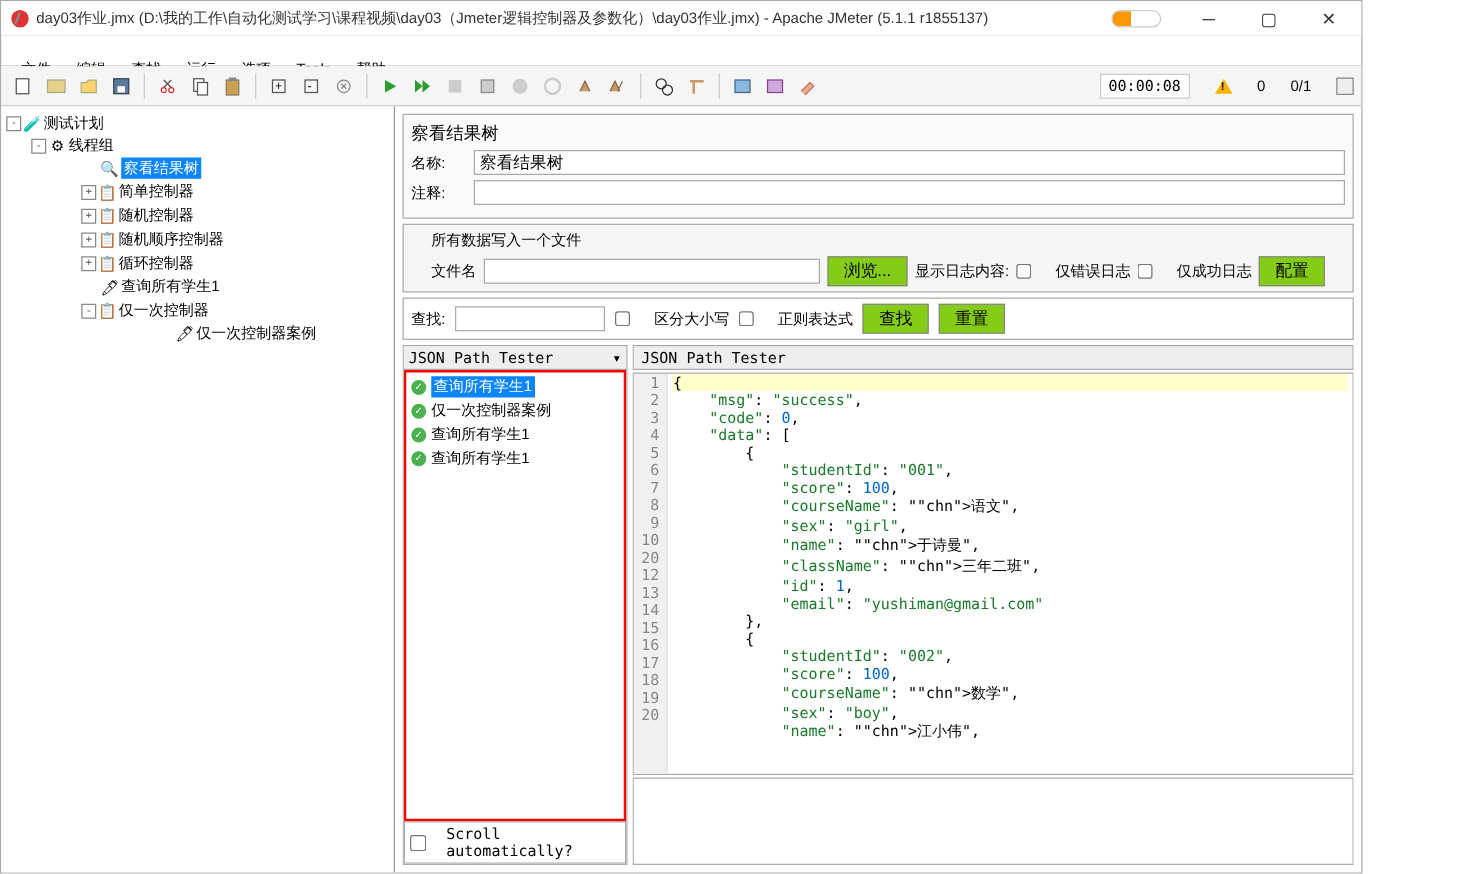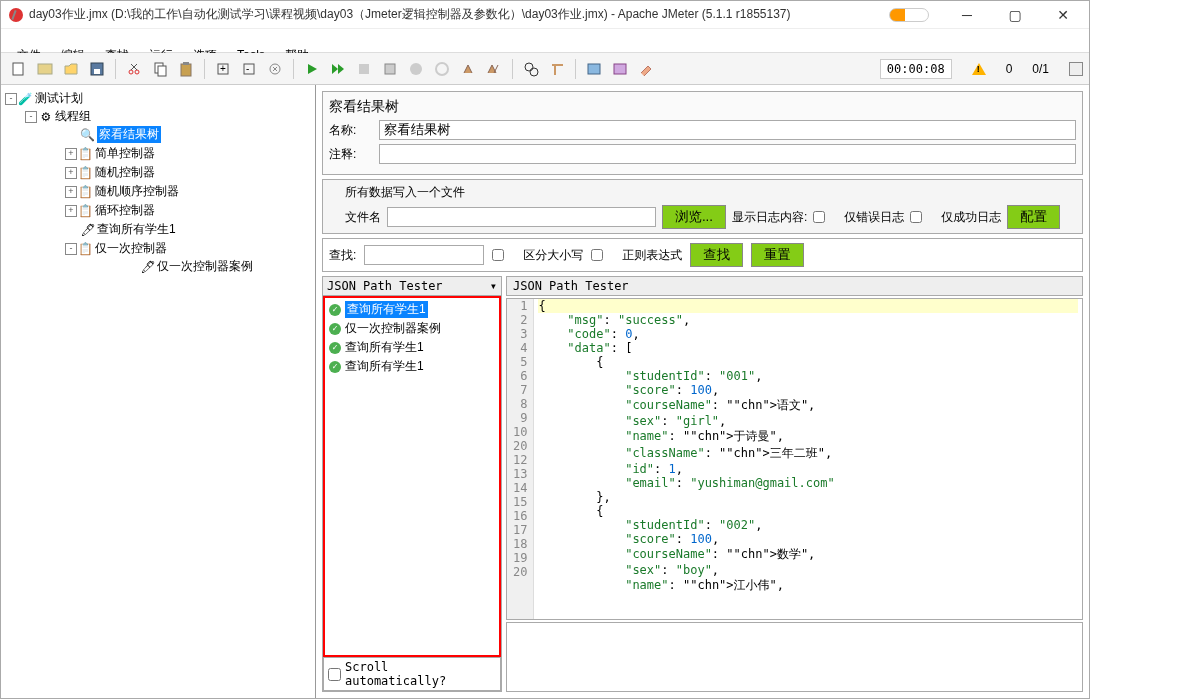--- a/index.html
+++ b/index.html
@@ -58,21 +58,21 @@
     .code-lines { padding: 0 4px; flex: 1; }
     .code-line { white-space: pre; }
     .code-line.hl { background: #ffffcc; }
     .str { color: #1a7a2a; }
     .num { color: #0066cc; }
     .path-row { display: flex; align-items: center; border: 1px solid #aaa; }
     .path-label { padding: 2px 6px; font-family: monospace; background: #eee; border-right: 1px solid #aaa; }
     .path-input { flex: 1; border: none; height: 20px; padding: 0 4px; }
     .test-btn { border-left: 1px solid #aaa; padding: 2px 10px; font-family: monospace; cursor: pointer; background: #eee; }
     .result-output { height: 70px; border: 1px solid #aaa; background: #fff; }
-    .scroll-auto { border: 1px solid #aaa; padding: 2px 4px; display: flex; align-items: center; gap: 4px; font-family: monospace; }
+    .scroll-auto { border: 1px solid #aaa; padding: 2px 4px; display: flex; align-items: center; gap: 16px; font-family: monospace; }
     .warning-icon { width: 0; height: 0; border-left: 7px solid transparent; border-right: 7px solid transparent; border-bottom: 12px solid #ffb300; position: relative; }
     .warning-icon::after { content: '!'; position: absolute; left: -2px; top: 1px; font-size: 9px; color: #000; font-weight: bold; }
     svg { display: block; }
     .progress-pill { width: 40px; height: 14px; border: 1px solid #ccc; border-radius: 7px; background: linear-gradient(to right, #ff9800 40%, #fff 40%); margin-right: 20px; }
   </style>
 </head>
 <body>
 
 <div class="window">
   <div class="titlebar">

